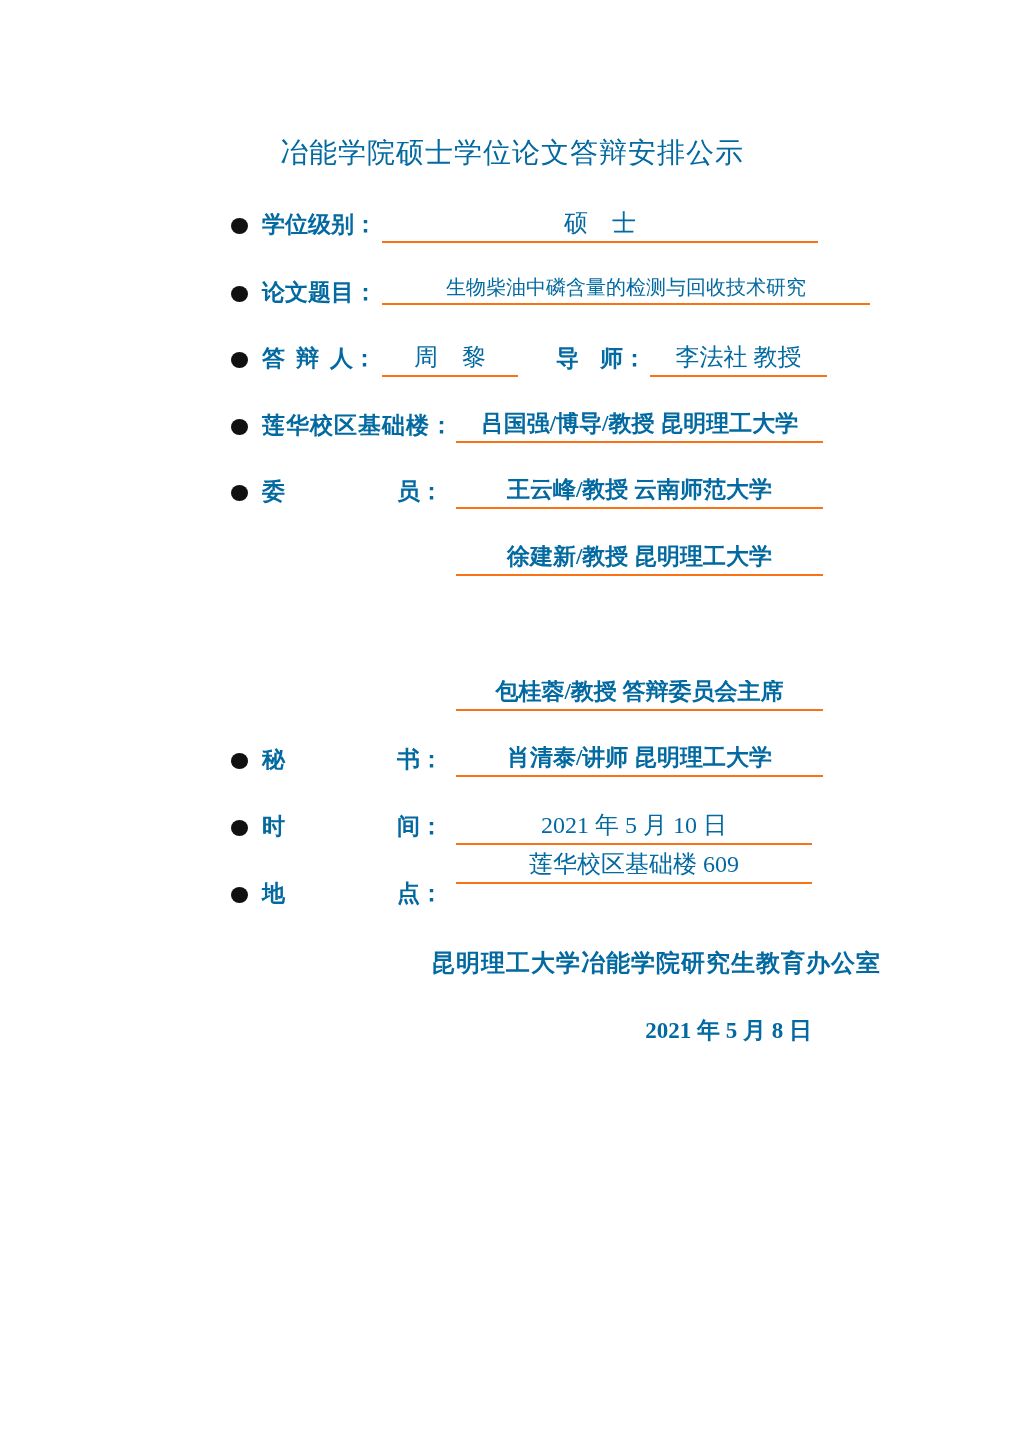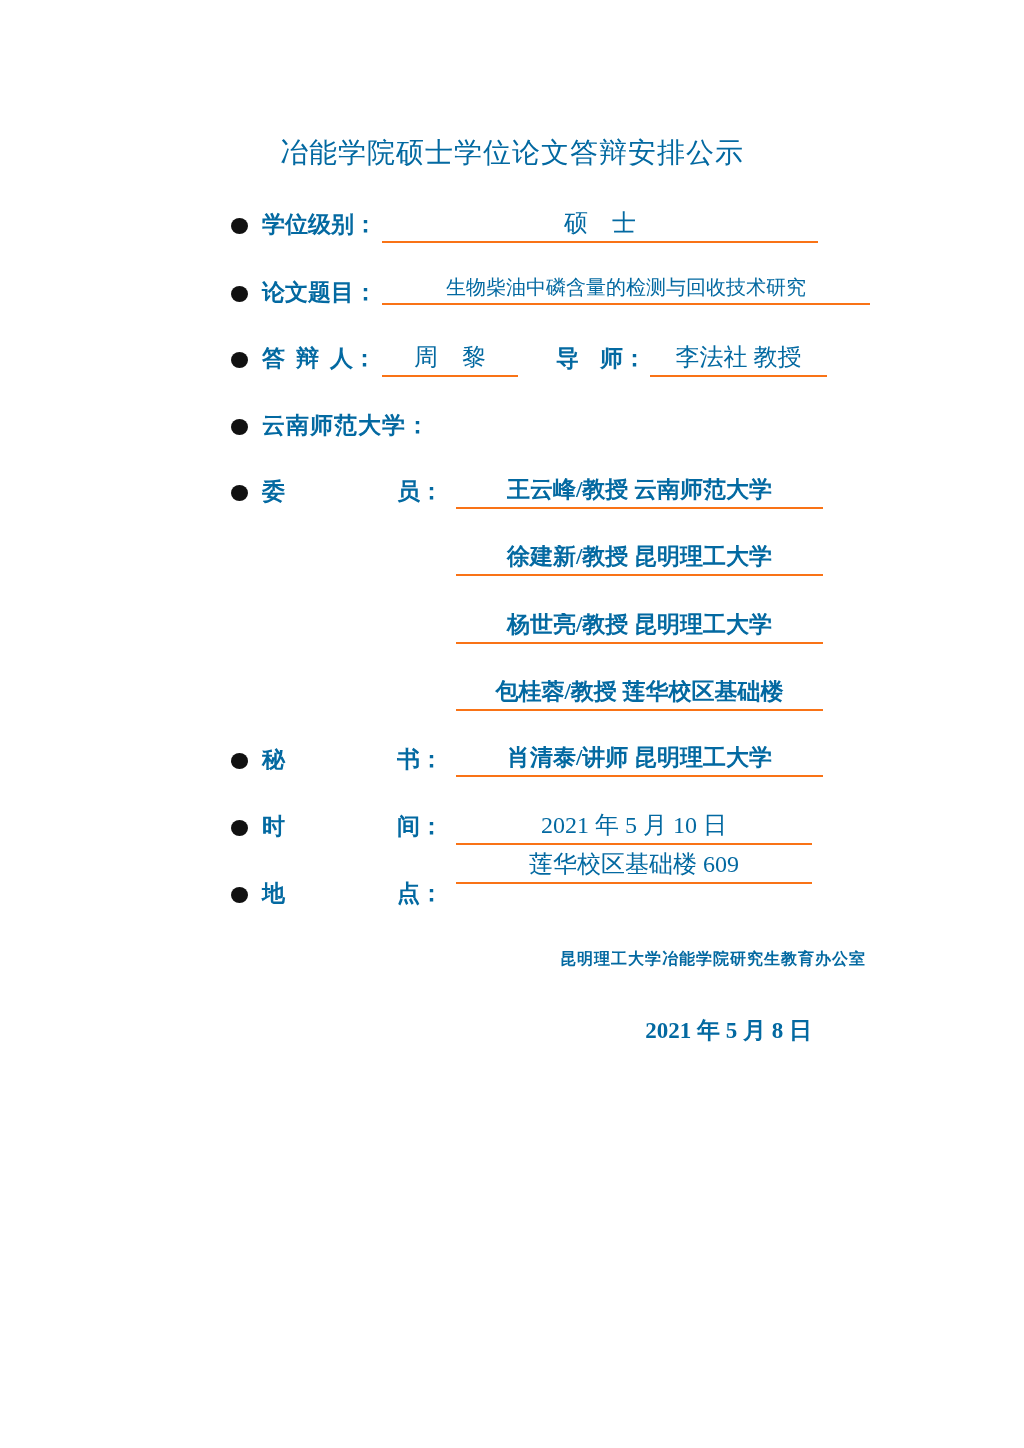--- a/index.html
+++ b/index.html
@@ -52,22 +52,22 @@
     line-height: 1;
     padding-bottom: 6px;
     white-space: nowrap;
     overflow: hidden;
   }
   .uline.kai { font-size: 23px; font-weight: bold; }
   .uline.big { font-size: 20px; }
   .footer-office {
     position: absolute;
     top: 950px;
-    right: 158px;
-    font-size: 16px;
+    right: 143px;
+    font-size: 24px;
     font-weight: bold;
     letter-spacing: 1px;
     line-height: 1.1;
     white-space: nowrap;
     font-family: Liberation Serif, serif;
   }
   .footer-date {
     position: absolute;
     top: 1018px;
     right: 212px;
@@ -100,34 +100,34 @@
     <span>人：</span>
   </span>
   <span class="uline" style="left:382px; top:345px; width:136px">周　黎</span>
   <span class="label spread" style="left:556px; top:347px; width:90px">
     <span>导</span>
     <span>师：</span>
   </span>
   <span class="uline" style="left:650px; top:345px; width:177px">李法社 教授</span>
 
   <span class="bullet" style="top:419px"></span>
-  <span class="label" style="left:262px; top:414px; letter-spacing:1px">云南师范大学：</span>
+  <span class="label" style="left:262px; top:414px; letter-spacing:1px">莲华校区基础楼：</span>
+  <span class="uline kai" style="left:456px; top:412px; width:367px">吕国强/博导/教授 昆明理工大学</span>
 
   <span class="bullet" style="top:485px"></span>
   <span class="label spread" style="left:262px; top:480px; width:181px">
     <span>委</span>
     <span>员：</span>
   </span>
   <span class="uline kai" style="left:456px; top:545px; width:367px">徐建新/教授 昆明理工大学</span>
 
   <span class="uline kai" style="left:456px; top:478px; width:367px">王云峰/教授 云南师范大学</span>
 
-  <span class="uline kai" style="left:456px; top:613px; width:367px">杨世亮/教授 昆明理工大学</span>
 
-  <span class="uline kai" style="left:456px; top:680px; width:367px">包桂蓉/教授 莲华校区基础楼</span>
+  <span class="uline kai" style="left:456px; top:680px; width:367px">包桂蓉/教授 答辩委员会主席</span>
 
   <span class="bullet" style="top:753px"></span>
   <span class="label spread" style="left:262px; top:748px; width:181px">
     <span>秘</span>
     <span>书：</span>
   </span>
   <span class="uline kai" style="left:456px; top:746px; width:367px">肖清泰/讲师 昆明理工大学</span>
 
   <span class="bullet" style="top:820px"></span>
   <span class="label spread" style="left:262px; top:815px; width:181px">

